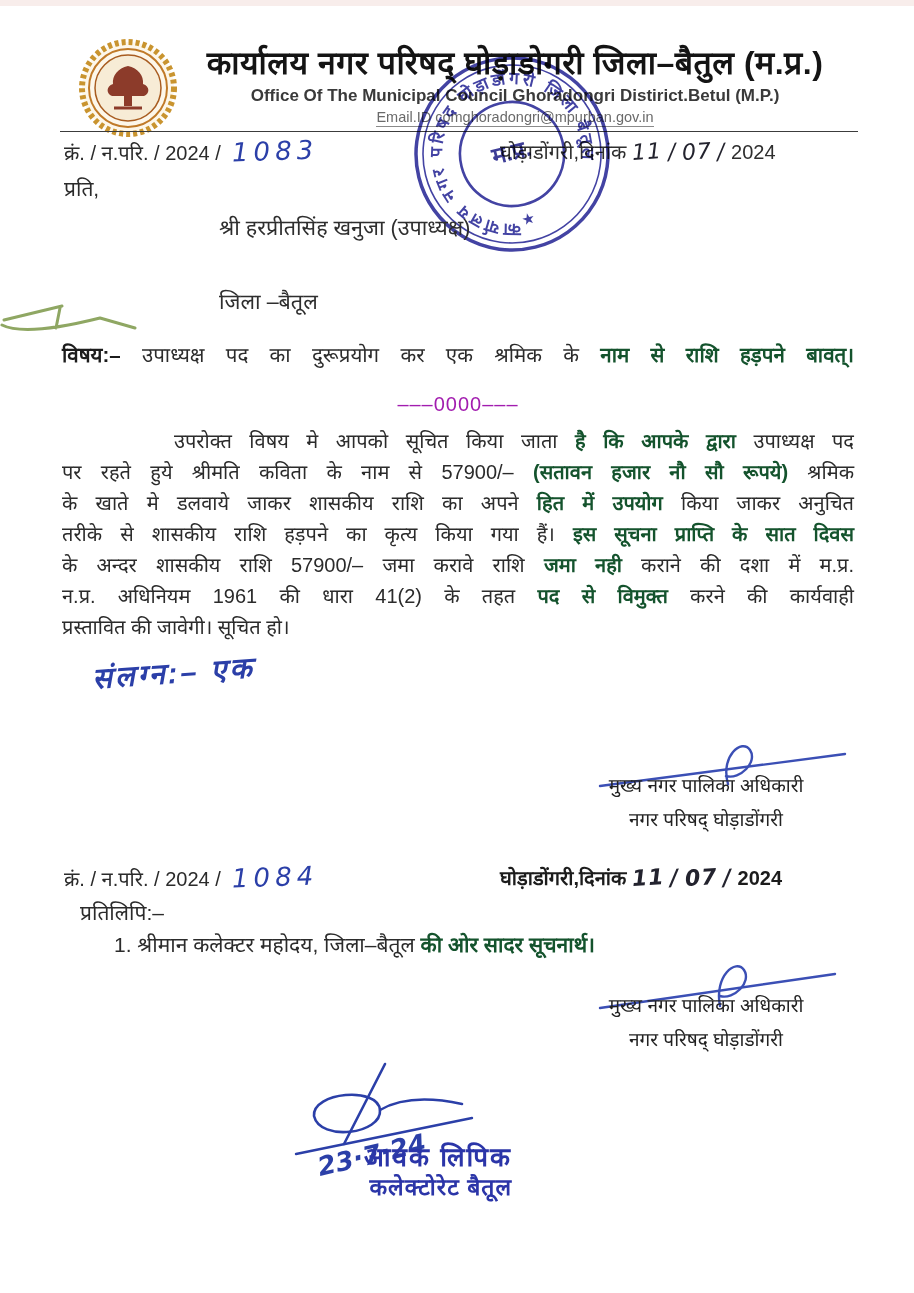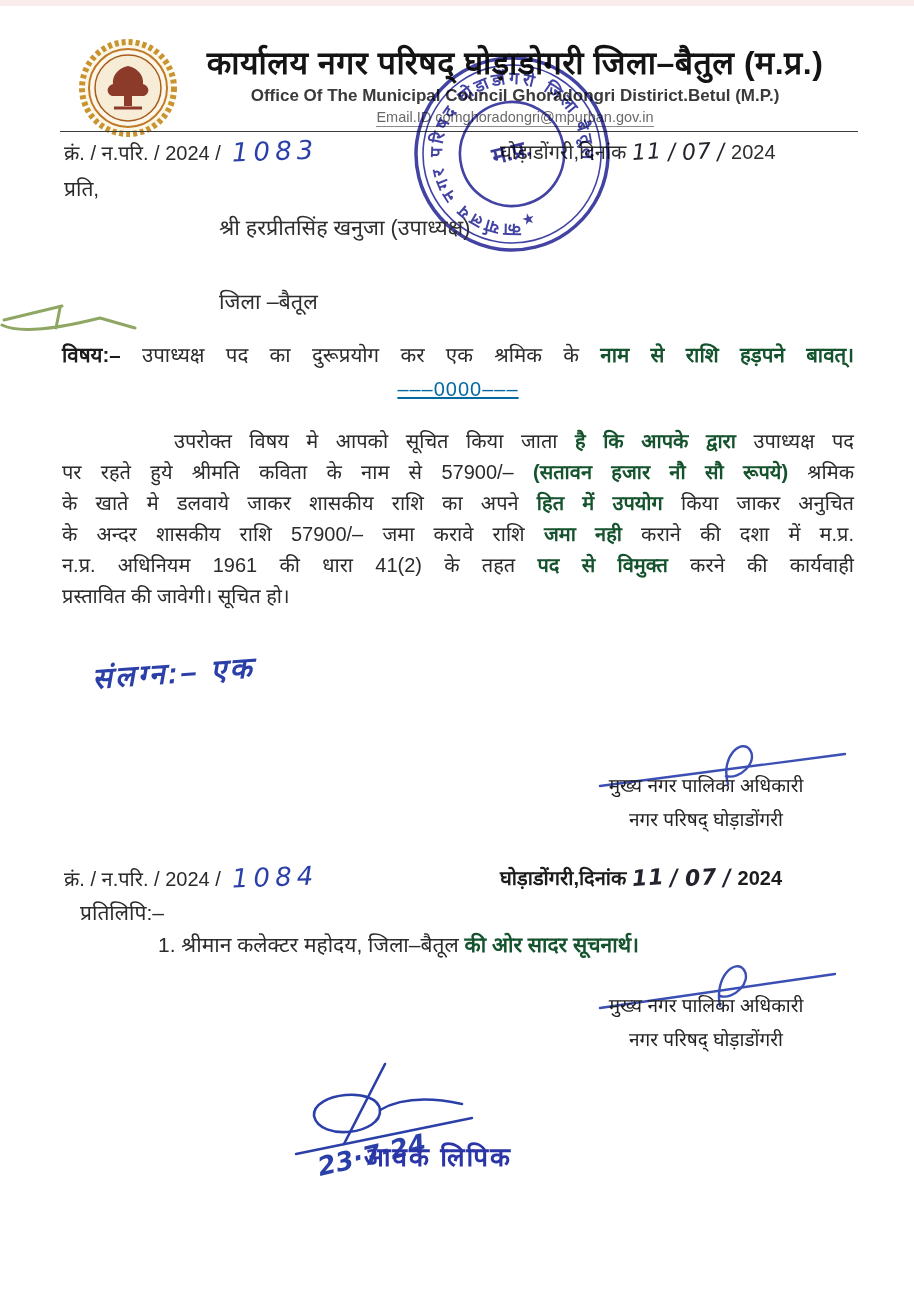--- a/index.html
+++ b/index.html
@@ -21,21 +21,21 @@
   .ref-line{font-size:20px;color:#333;}
   .hand-num{font-family:"DejaVu Sans",sans-serif;font-style:italic;color:#2b3fa8;font-size:26px;letter-spacing:5px;display:inline-block;transform:rotate(-2deg);margin-left:6px;}
   .date-line{font-size:20px;color:#2e2e2e;}
   .hand-dark{font-family:"DejaVu Sans",sans-serif;font-style:italic;color:#23232e;font-size:22px;display:inline-block;transform:rotate(-4deg);letter-spacing:1px;}
   .semiB{font-weight:600;color:#1c1c1c;}
   
   .salutation{left:64px;top:174px;font-size:21px;}
   .addr{left:200px;font-size:21.5px;color:#2e2e2e;margin-left:19px;}
   
   .subject{left:62px;top:340px;width:792px;font-size:20.5px;text-align:justify;text-align-last:justify;}
-  .divider{left:62px;top:378px;width:792px;text-align:center;font-size:20px;color:#0369a1;letter-spacing:1px;text-decoration:underline;}
+  .divider{left:62px;top:393px;width:792px;text-align:center;font-size:20px;color:#a21caf;letter-spacing:1px;}
   .body-block{left:62px;top:426px;width:792px;}
   .body-line{font-size:20px;line-height:31px;height:31px;text-align:justify;text-align-last:justify;white-space:nowrap;}
   .body-line.first{text-indent:112px;}
   .body-line.last{text-align:right;text-align-last:left;}
   
   .enclosure{left:92px;top:652px;font-size:29px;color:#2b3fa8;font-style:italic;letter-spacing:3px;transform:rotate(-4deg);font-weight:600;}
   
   .sig-block{width:300px;text-align:center;font-size:19px;color:#222;}
   .sig-svg{overflow:visible;}
   .recv-stamp{left:262px;width:250px;text-align:right;color:#2b35a8;font-weight:700;}
@@ -103,20 +103,21 @@
   <div class="abs subject">
     <span class="semiB">विषय:–</span>
     <span><span>उपाध्यक्ष पद का दुरूप्रयोग कर एक श्रमिक के </span><span class="bold-seg">नाम से राशि हड़पने बावत्।</span></span>
   </div>
   <div class="abs divider">–––0000–––</div>
 
   <div class="abs body-block">
     <div class="body-line first"><span>उपरोक्त विषय मे आपको सूचित किया जाता </span><span class="bold-seg">है कि आपके द्वारा</span><span> उपाध्यक्ष पद</span></div>
     <div class="body-line"><span>पर रहते हुये श्रीमति कविता  के नाम से 57900/– </span><span class="bold-seg">(सतावन हजार नौ सौ रूपये)</span><span> श्रमिक</span></div>
     <div class="body-line"><span>के खाते मे डलवाये जाकर शासकीय राशि का अपने </span><span class="bold-seg">हित में उपयोग</span><span> किया जाकर अनुचित</span></div>
+    <div class="body-line"><span>तरीके से शासकीय राशि हड़पने का कृत्य किया गया हैं। </span><span class="bold-seg">इस सूचना प्राप्ति के सात दिवस</span></div>
     <div class="body-line"><span>के अन्दर शासकीय राशि 57900/– जमा करावे राशि </span><span class="bold-seg">जमा नही</span><span> कराने की दशा में म.प्र.</span></div>
     <div class="body-line"><span>न.प्र. अधिनियम 1961 की धारा 41(2) के तहत </span><span class="bold-seg">पद से विमुक्त</span><span> करने की कार्यवाही</span></div>
     <div class="body-line last"><span>प्रस्तावित की जावेगी। सूचित हो।</span></div>
   </div>
 
   <div class="abs enclosure">संलग्न:– एक</div>
 
   <svg class="abs sig-svg" style="left:590px;top:738px;" width="270" height="55" viewBox="0 0 270 55">
     <path d="M10,48 L255,16" fill="none" stroke="#3b4fb5" stroke-width="2.4" stroke-linecap="round"></path>
     <path d="M138,46 C130,18 152,0 160,12 C168,24 150,42 136,38" fill="none" stroke="#3b4fb5" stroke-width="2.4" stroke-linecap="round"></path>
@@ -131,30 +132,31 @@
   <div class="abs date-line semiB" style="left:500px;top:864px;">
     <span>घोड़ाडोंगरी,दिनांक</span>
     <span class="hand-dark">11</span>
     <span class="hand-dark">/</span>
     <span class="hand-dark">07</span>
     <span class="hand-dark">/</span>
     <span>2024</span>
   </div>
 
   <div class="abs" style="left:80px;top:898px;font-size:21px;">प्रतिलिपि:–</div>
-  <div class="abs" style="left:114px;top:930px;font-size:21px;margin-left:44px;"><span>1.  श्रीमान कलेक्टर महोदय, जिला–बैतूल </span><span class="bold-seg">की ओर सादर सूचनार्थ।</span></div>
+  <div class="abs" style="left:114px;top:930px;font-size:21px;"><span>1.  श्रीमान कलेक्टर महोदय, जिला–बैतूल </span><span class="bold-seg">की ओर सादर सूचनार्थ।</span></div>
 
   <svg class="abs sig-svg" style="left:590px;top:958px;" width="270" height="55" viewBox="0 0 270 55">
     <path d="M10,50 L245,16" fill="none" stroke="#3b4fb5" stroke-width="2.4" stroke-linecap="round"></path>
     <path d="M130,48 C124,18 146,0 154,12 C162,24 144,42 130,38" fill="none" stroke="#3b4fb5" stroke-width="2.4" stroke-linecap="round"></path>
   </svg>
   <div class="abs sig-block" style="left:556px;top:992px;">मुख्य नगर पालिका अधिकारी</div>
   <div class="abs sig-block" style="left:556px;top:1026px;">नगर परिषद् घोड़ाडोंगरी</div>
 
   <svg class="abs" style="left:282px;top:1058px;" width="220" height="135" viewBox="0 0 220 135">
     <path d="M32,58 C30,34 96,28 98,52 C100,76 38,84 32,58 Z" fill="none" stroke="#2b3fa8" stroke-width="2.6" stroke-linecap="round"></path>
     <path d="M103,6 L62,86" fill="none" stroke="#2b3fa8" stroke-width="2.6" stroke-linecap="round"></path>
     <path d="M98,52 C122,38 152,40 180,46" fill="none" stroke="#2b3fa8" stroke-width="2.6" stroke-linecap="round"></path>
     <path d="M14,96 L190,60" fill="none" stroke="#2b3fa8" stroke-width="2.4" stroke-linecap="round"></path>
     <text x="38" y="118" transform="rotate(-13 38 118)" font-size="26" fill="#2b3fa8" class="hand-date-text">23·7·24</text>
   </svg>
   <div class="abs recv-stamp recv-line1" style="top:1138px;">आवक लिपिक</div>
+  <div class="abs recv-stamp recv-line2" style="top:1170px;">कलेक्टोरेट बैतूल</div>
 </div>
 
 </body></html>

